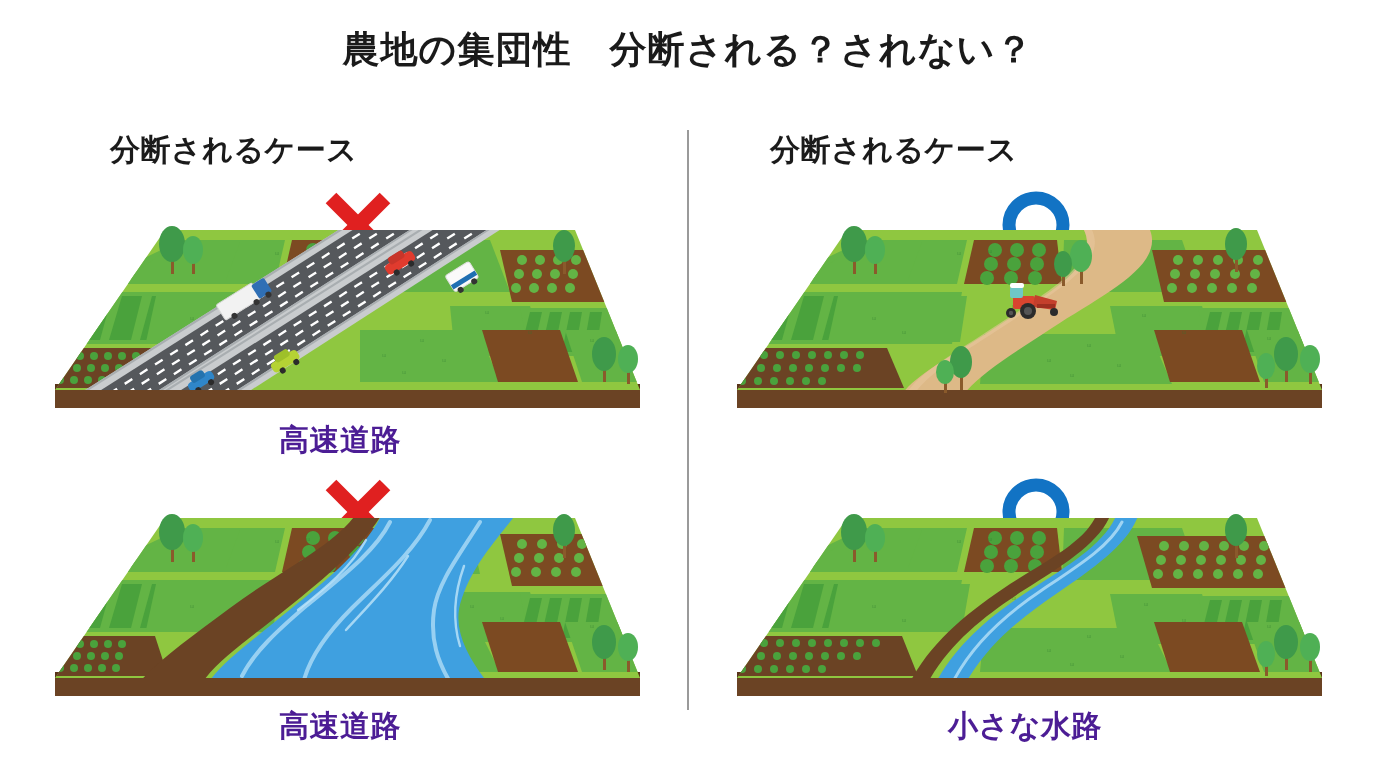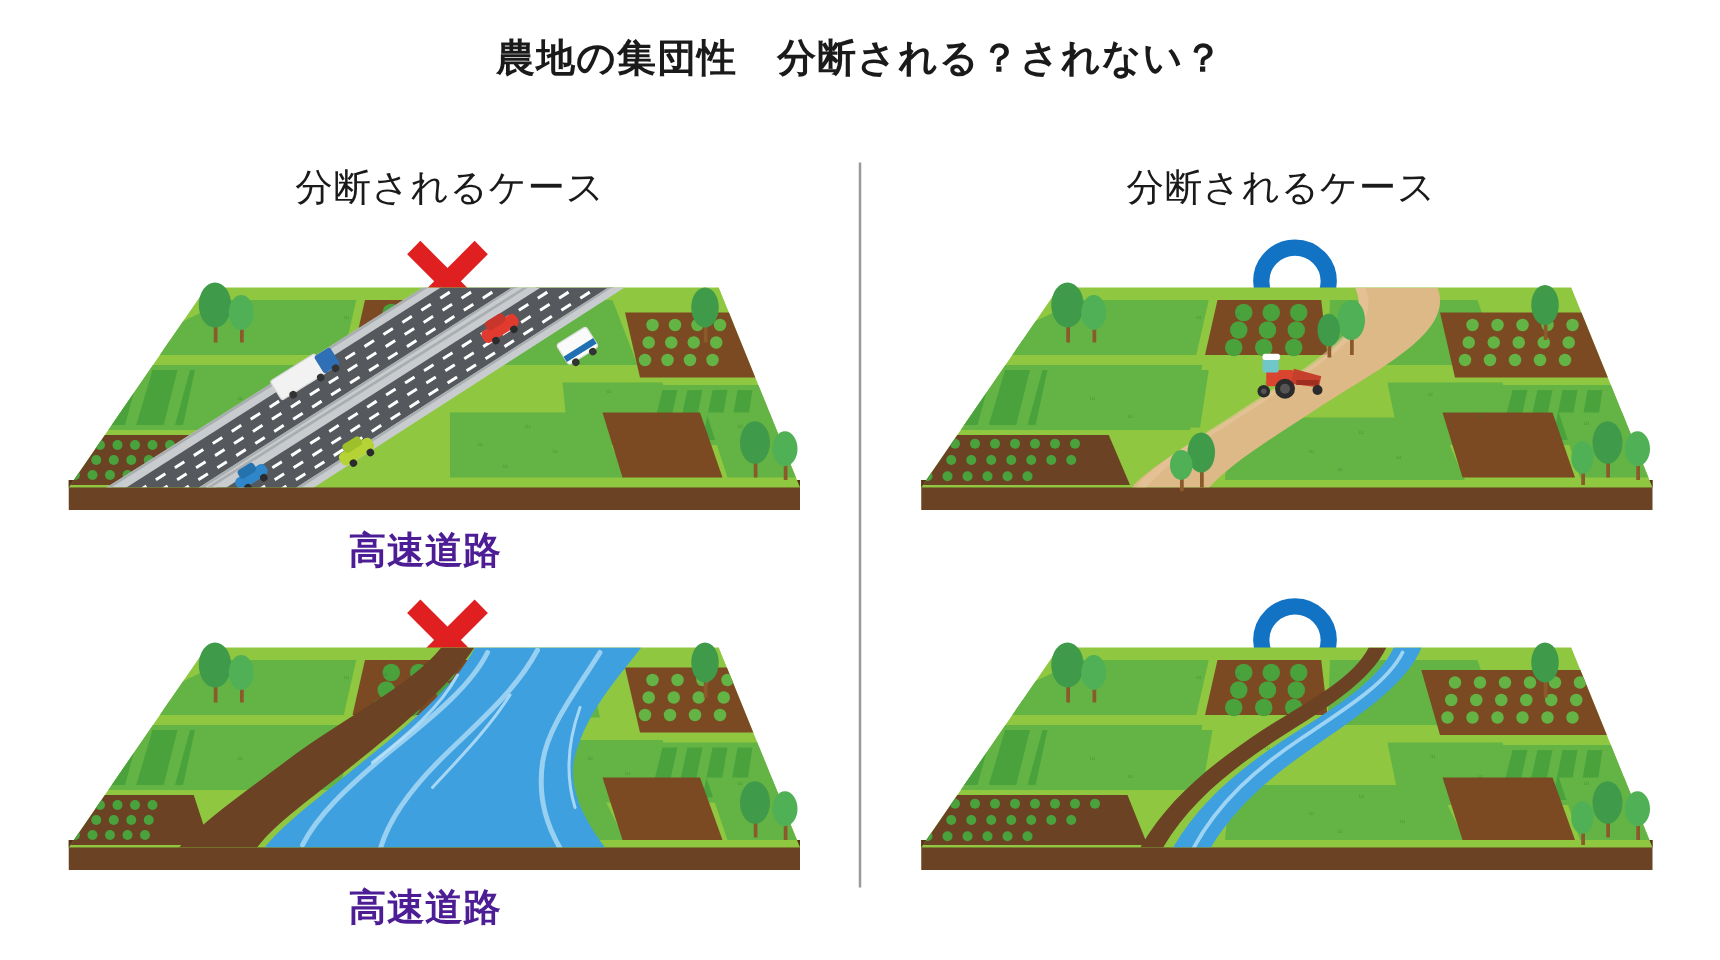--- a/index.html
+++ b/index.html
@@ -10,39 +10,39 @@
     font-family:"Liberation Sans","DejaVu Sans",sans-serif;
     overflow:hidden;
     position:relative;
   }
   .page{position:relative;width:1376px;height:768px;}
 
   
   .title{
     position:absolute;top:30px;left:0;width:100%;
     text-align:center;
-    font-size:31px;line-height:1.1;
+    font-size:37px;line-height:1.1;
     font-weight:bold;
     color:#1a1a1a;
     letter-spacing:1px;
     white-space:pre;
   }
 
   
   .divider{
     position:absolute;left:687px;top:130px;
     width:2px;height:580px;
     background:#9a9a9a;
   }
 
   
   .col-head{
     position:absolute;top:130px;
-    font-size:30px;font-weight:normal;color:#1a1a1a;
-    text-align:center;letter-spacing:.5px;
+    font-size:30px;font-weight:bold;color:#1a1a1a;
+    letter-spacing:.5px;
   }
   .col-head.left{left:110px;width:500px;}
   .col-head.right{left:770px;width:510px;}
 
   
   .mark{position:absolute;width:80px;height:80px;}
   .mark svg{display:block;width:100%;height:100%;}
 
   
   .caption{
@@ -723,14 +723,15 @@
       <g>
         <rect x="573" y="140" width="3" height="20" fill="#8a5a2b"></rect>
         <ellipse cx="574" cy="132" rx="12" ry="17" fill="#3f9a4a"></ellipse>
         <rect x="597" y="144" width="3" height="18" fill="#8a5a2b"></rect>
         <ellipse cx="598" cy="137" rx="10" ry="14" fill="#4fb055"></ellipse>
         <rect x="553" y="150" width="3" height="16" fill="#8a5a2b"></rect>
         <ellipse cx="554" cy="144" rx="9" ry="13" fill="#4fb055"></ellipse>
       </g>
     </svg>
   </div>
+  <div class="caption" style="left:770px;top:706px;width:510px;">小さな水路</div>
 
 </div>
 
 </body></html>

